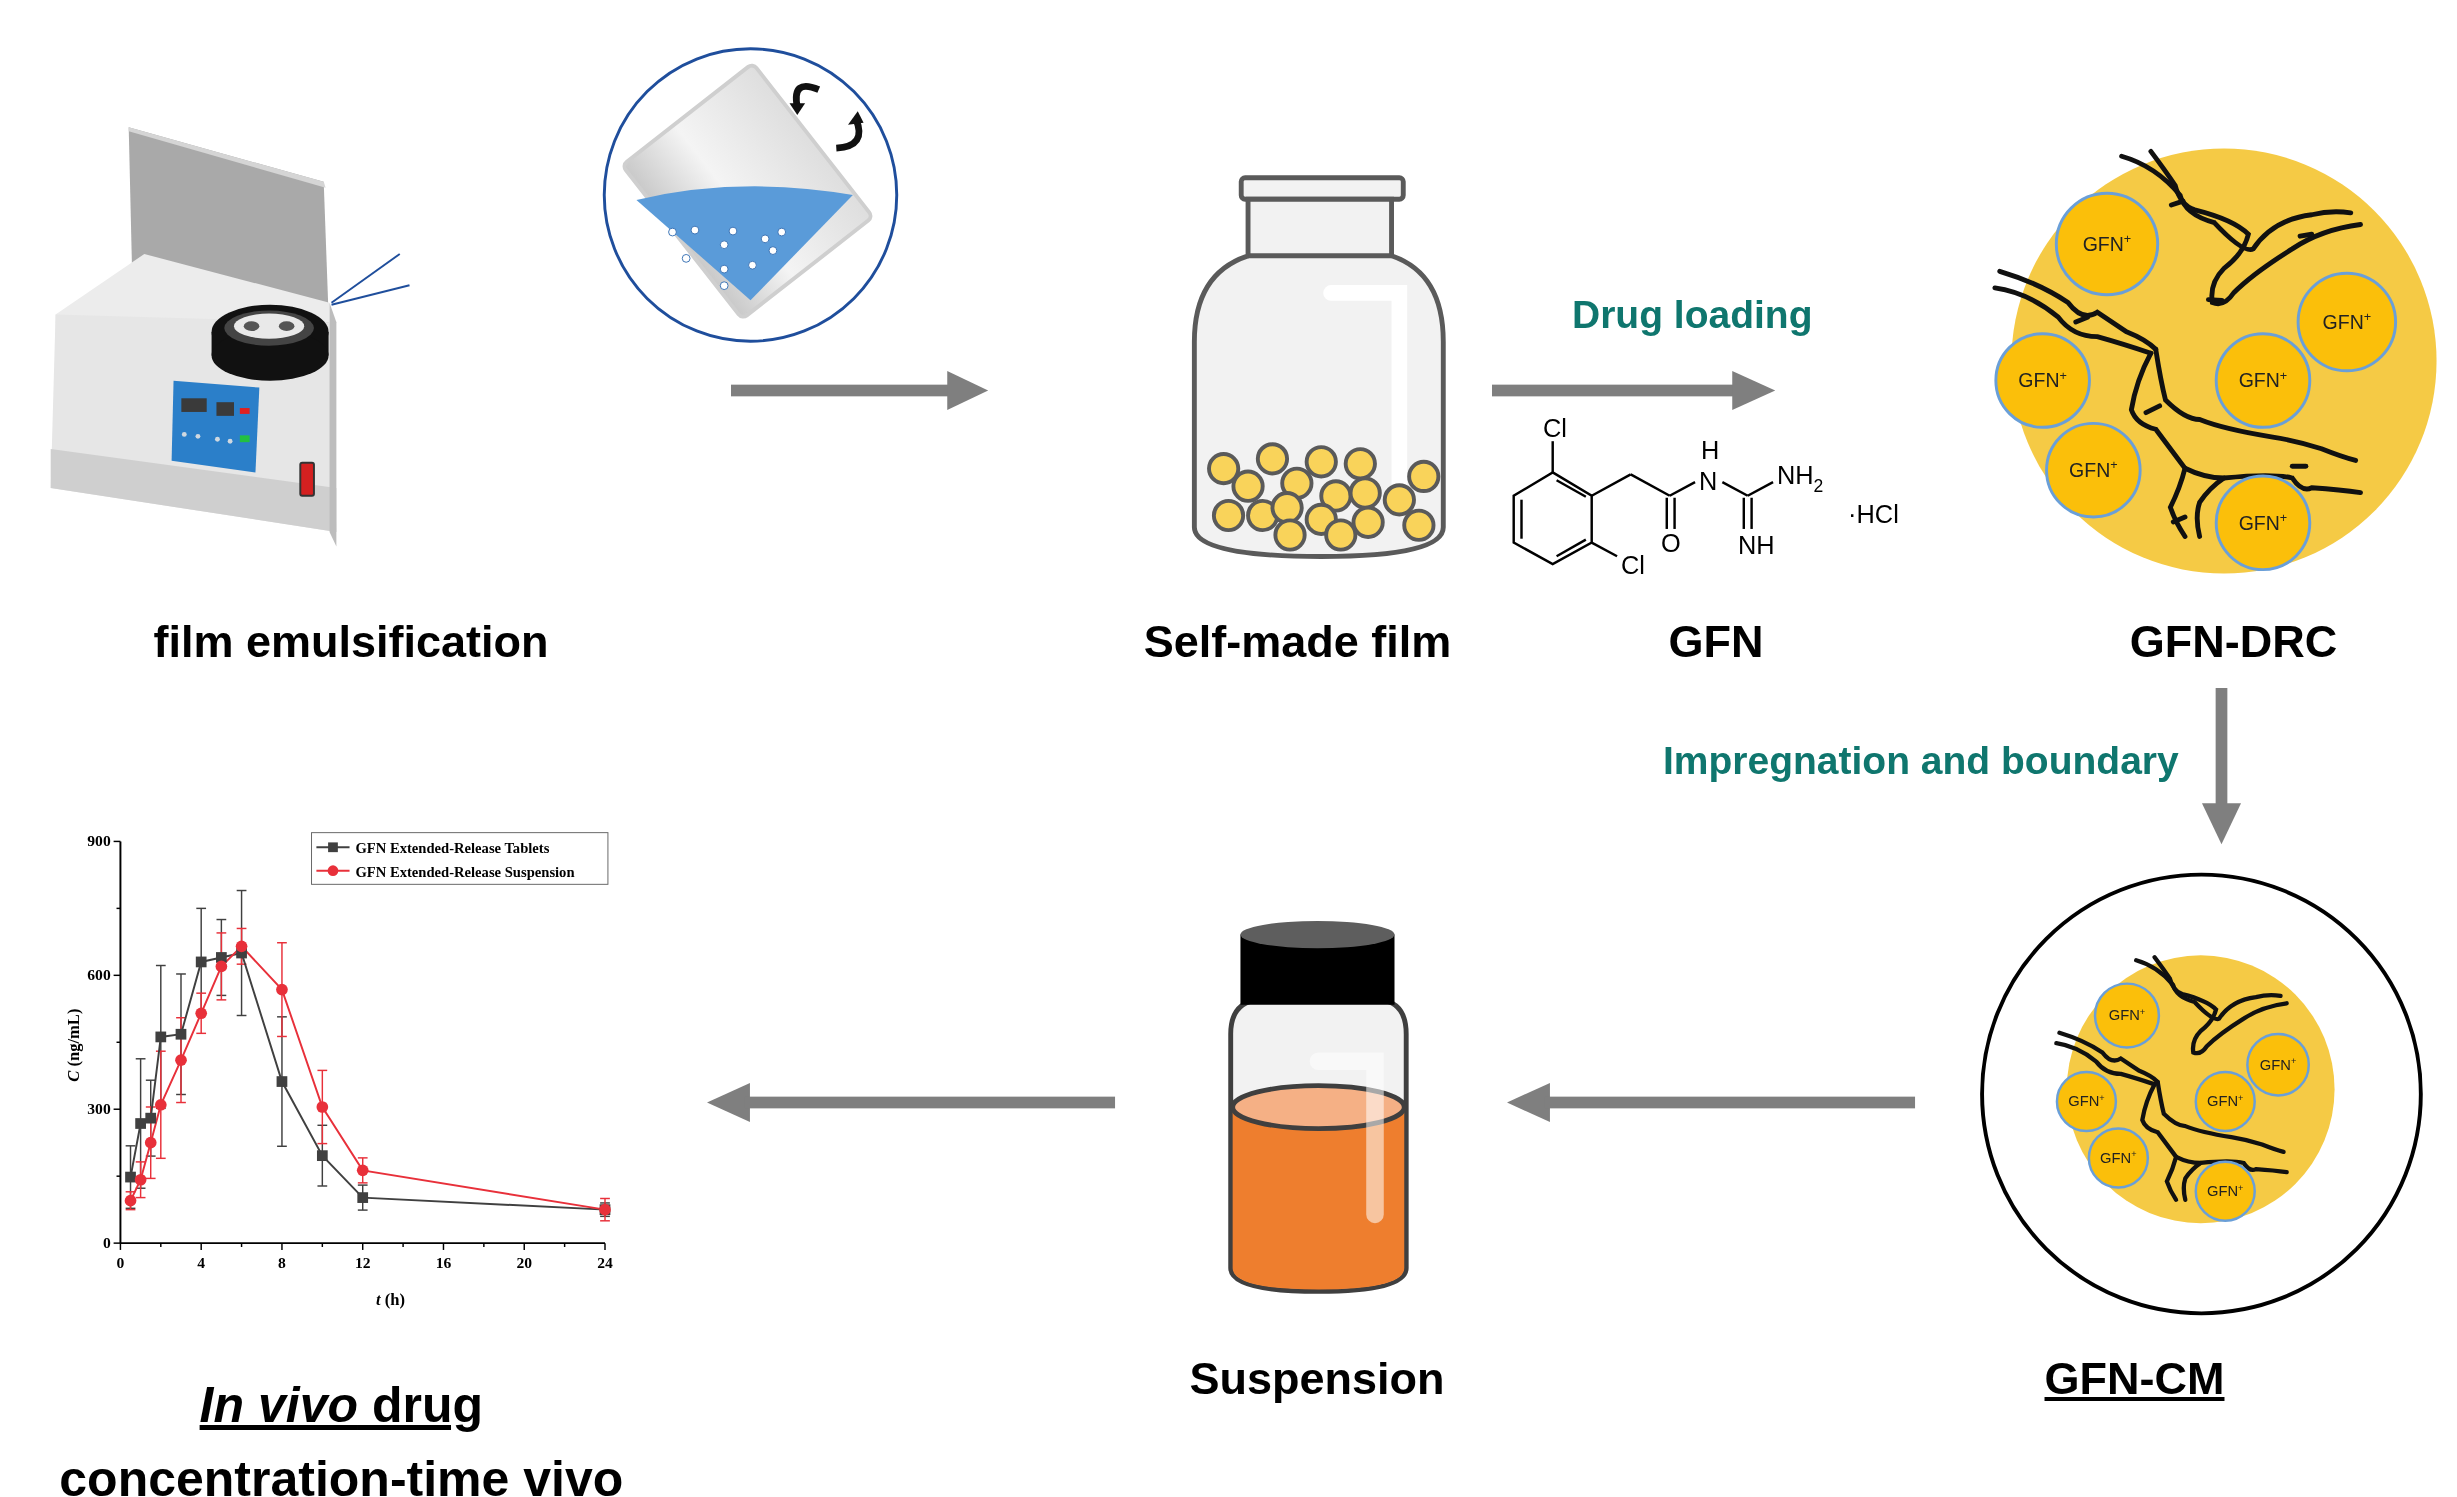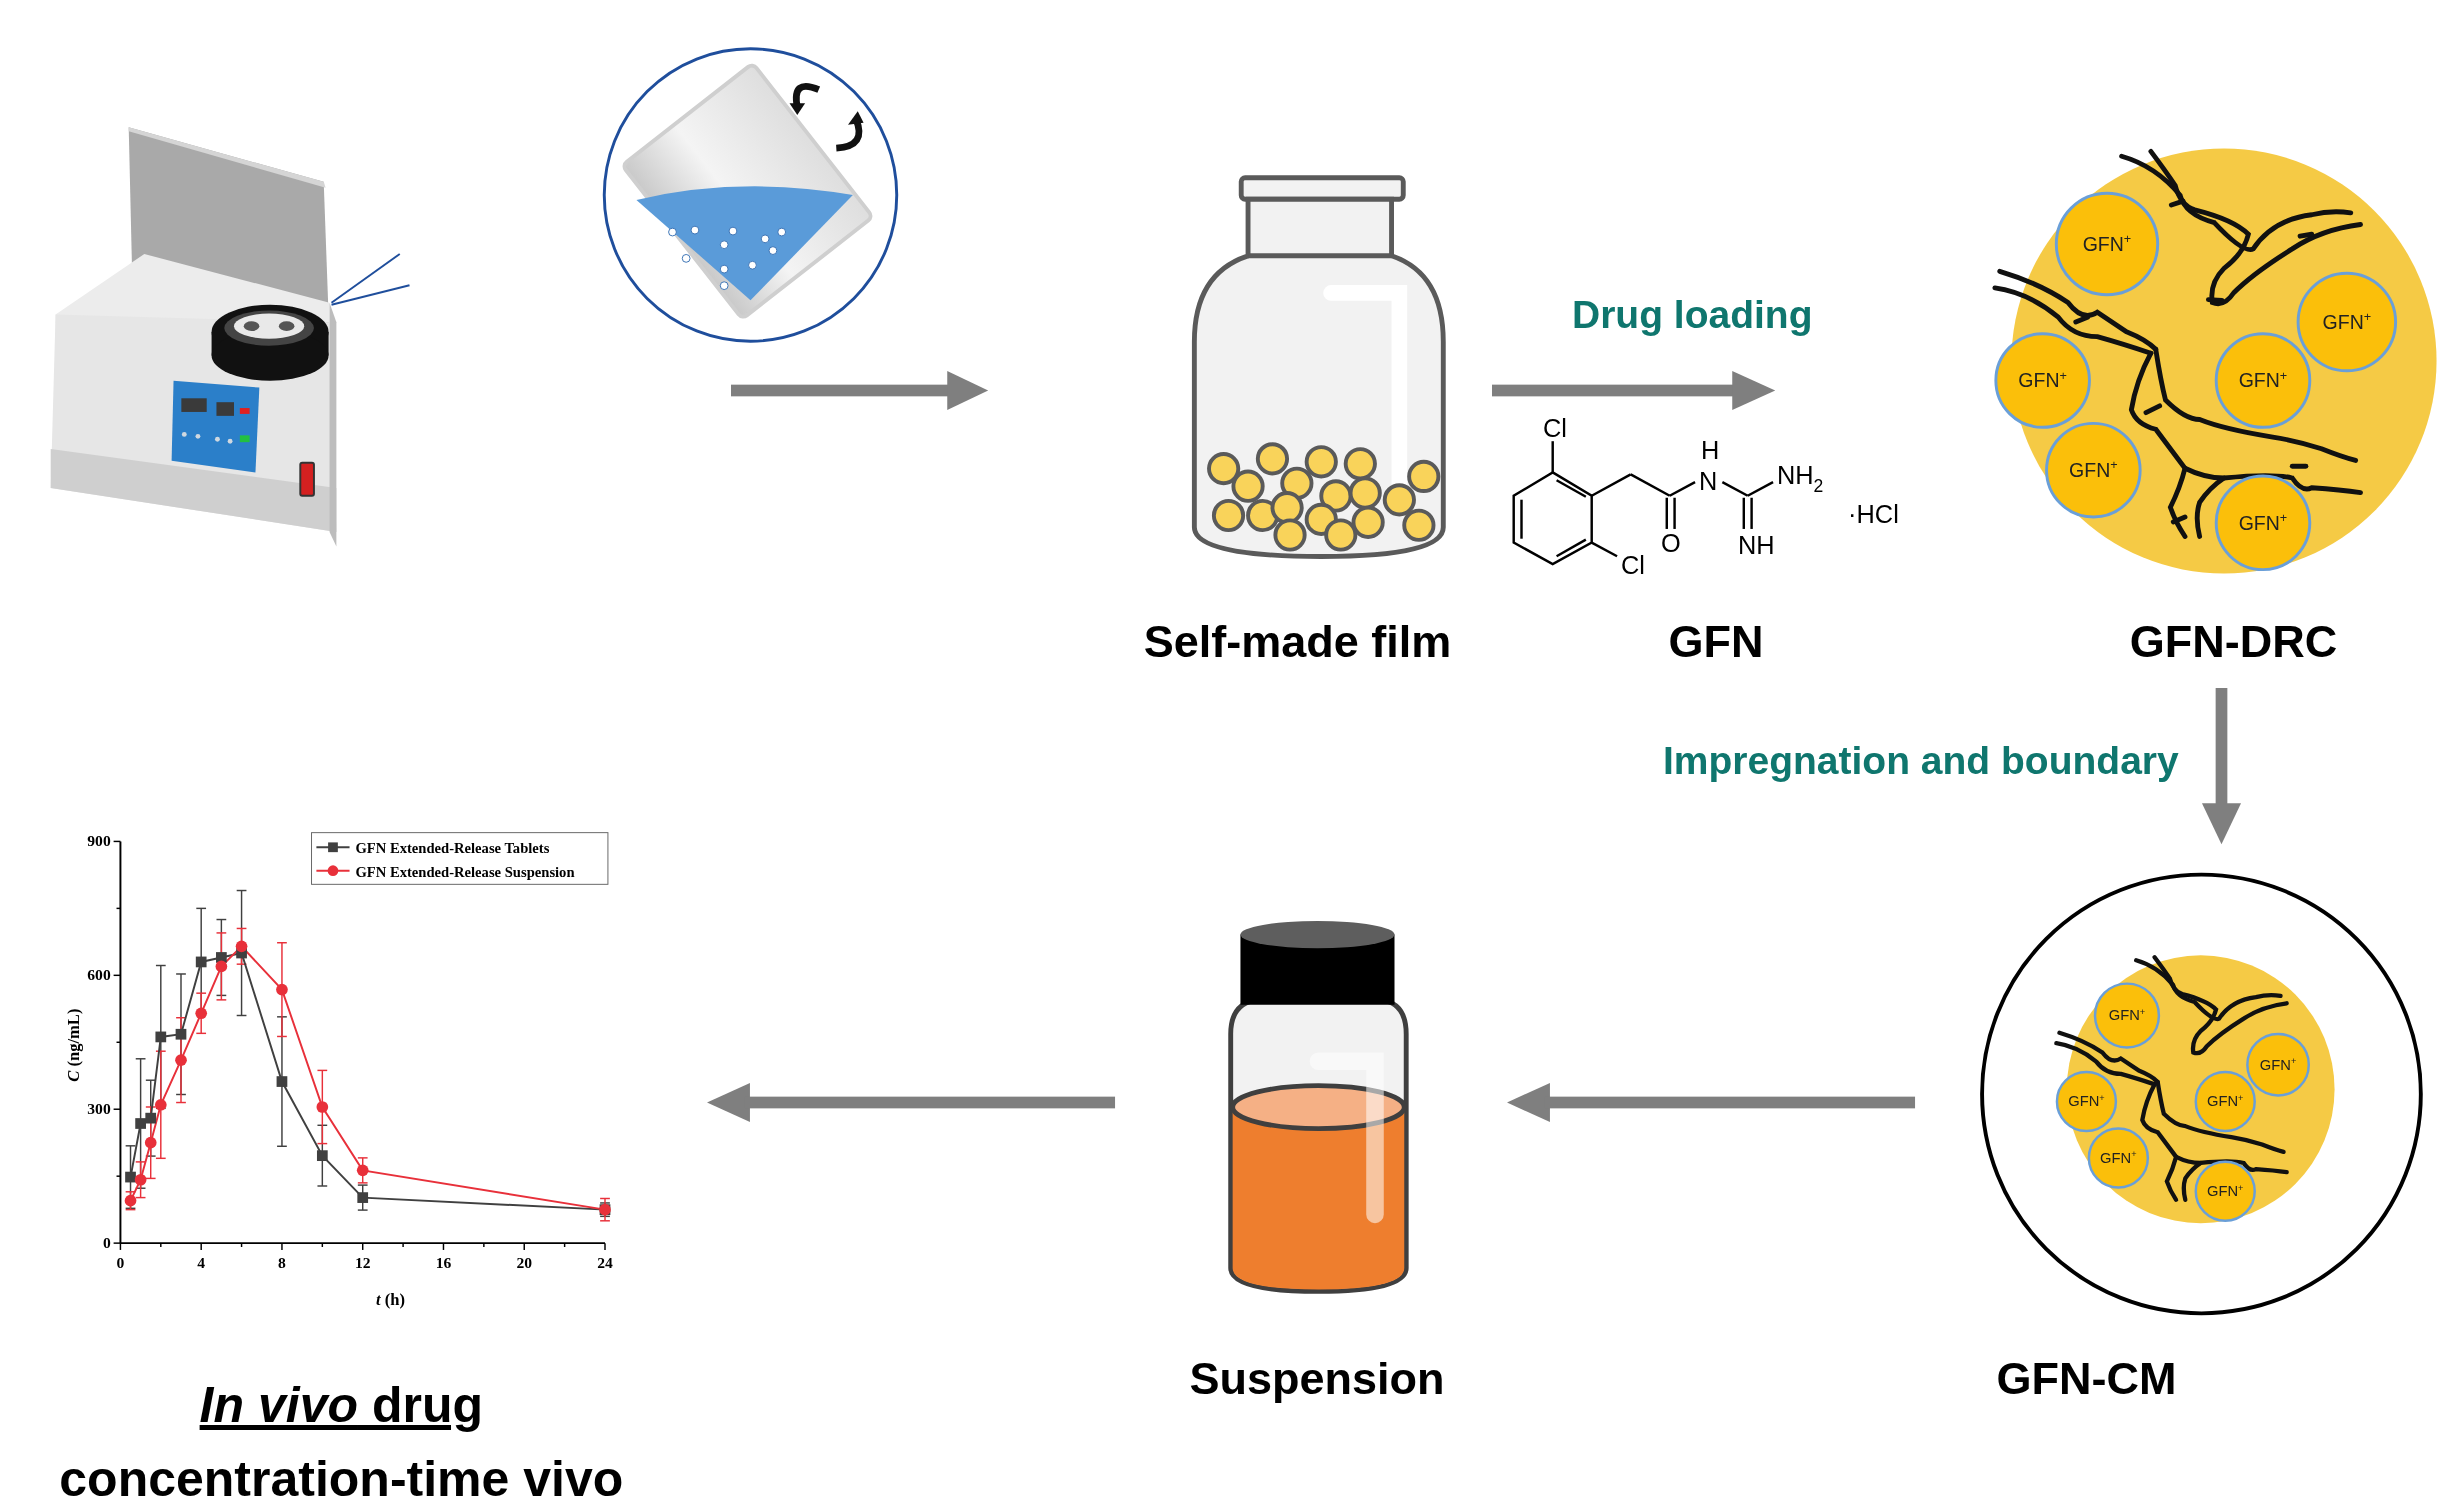--- a/index.html
+++ b/index.html
@@ -76,20 +76,21 @@
       <circle cx="153" cy="253" r="4"></circle>
   </g>
 
   <path d="M250,52 Q222,40 228,70" fill="none" stroke="#111" stroke-width="7"></path>
   <polygon points="220,66 236,66 228,78" fill="#111"></polygon>
   <path d="M268,112 Q300,110 288,82" fill="none" stroke="#111" stroke-width="7"></path>
   <polygon points="280,88 296,86 290,74" fill="#111"></polygon>
 </svg>
 
 <div class="label" style="left:19.5px;top:605px;width:663px;">
+  <div>film emulsification</div>
 </div>
 
 <svg width="263" height="43" style="left:731px;top:369px;" viewBox="0 0 270 44">
   <rect x="0" y="16" width="228" height="12" fill="#7f7f7f"></rect>
   <polygon points="222,2 264,22 222,42" fill="#7f7f7f"></polygon>
 </svg>
 
 <svg width="293" height="410" style="left:1165px;top:166px;" viewBox="0 0 300 420">
   <rect x="78" y="12" width="166" height="22" rx="4" fill="#f2f2f2" stroke="#5a5a5a" stroke-width="5"></rect>
   <path d="M85,34 L85,92 Q30,110 30,180 L30,370 Q30,400 160,400 Q285,400 285,370 L285,180 Q285,110 232,92 L232,34 Z" fill="#f2f2f2" stroke="#5a5a5a" stroke-width="5"></path>
@@ -226,21 +227,21 @@
     <g font-family="Liberation Sans, sans-serif" font-size="24" fill="#222" text-anchor="middle">
       <text x="120" y="128"><tspan>GFN</tspan><tspan font-size="15" dy="-9">+</tspan></text>
       <text x="54" y="268"><tspan>GFN</tspan><tspan font-size="15" dy="-9">+</tspan></text>
       <text x="280" y="268"><tspan>GFN</tspan><tspan font-size="15" dy="-9">+</tspan></text>
       <text x="366" y="208"><tspan>GFN</tspan><tspan font-size="15" dy="-9">+</tspan></text>
       <text x="106" y="360"><tspan>GFN</tspan><tspan font-size="15" dy="-9">+</tspan></text>
       <text x="280" y="414"><tspan>GFN</tspan><tspan font-size="15" dy="-9">+</tspan></text>
     </g>
   </g>
 </svg>
-<div class="label" style="left:1940px;top:1342px;width:293px;">GFN-CM</div>
+<div class="label" style="left:1988px;top:1342px;width:293px;text-decoration:underline;">GFN-CM</div>
 
 <svg width="410" height="43" style="left:1507px;top:1081px;" viewBox="0 0 420 44">
   <polygon points="0,22 44,2 44,42" fill="#7f7f7f"></polygon>
   <rect x="38" y="16" width="380" height="12" fill="#7f7f7f"></rect>
 </svg>
 
 <svg width="195" height="390" style="left:1219px;top:917px;" viewBox="0 0 200 400">
   <path d="M12,120 Q12,88 40,85 L166,85 Q192,88 192,120 L192,360 Q192,384 102,384 Q12,384 12,360 Z" fill="#f2f2f2" stroke="#3f3f3f" stroke-width="5"></path>
   <path d="M14,195 L190,195 L190,360 Q190,382 102,382 Q14,382 14,360 Z" fill="#ee7e2e"></path>
   <ellipse cx="102" cy="195" rx="88" ry="22" fill="#f5b085" stroke="#3f3f3f" stroke-width="5"></ellipse>

